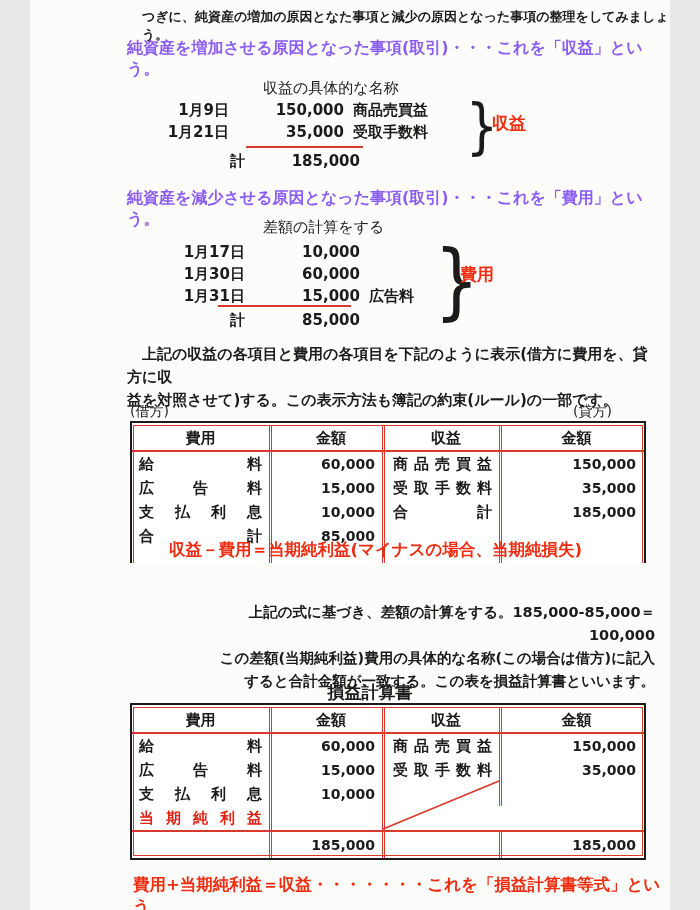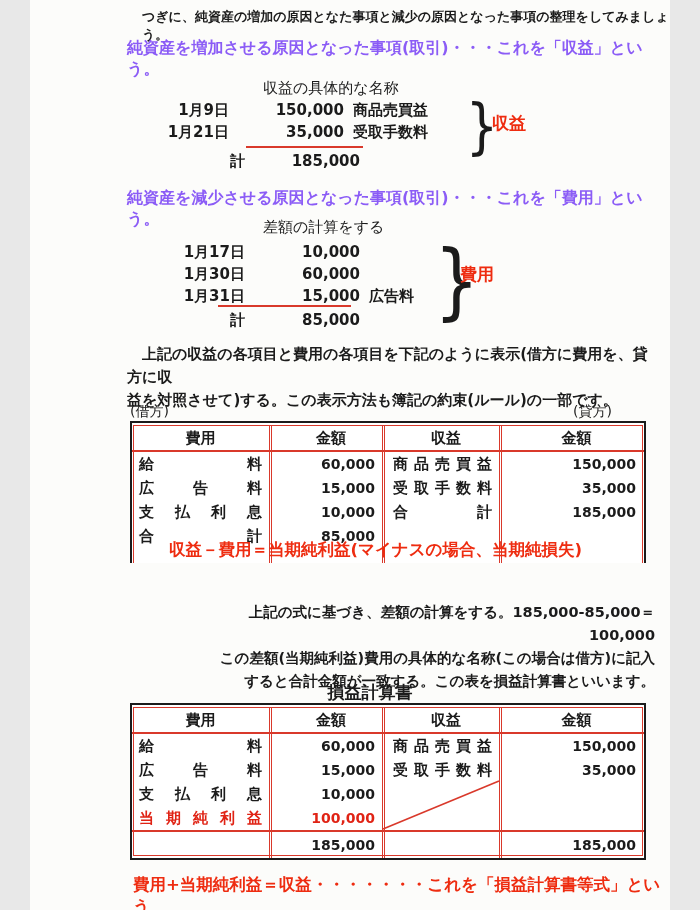--- a/index.html
+++ b/index.html
@@ -277,21 +277,20 @@
     <div class="trow red-row">
       <div class="cell">
           <span class="jtext" data-justify="">
             <span>当</span>
             <span>期</span>
             <span>純</span>
             <span>利</span>
             <span>益</span>
           </span>
         </div>
-      <div class="cell num c2">100,000</div>
       <div class="cell c3"></div>
       <div class="cell num c4"></div>
     </div>
     <div class="trow total-row">
       <div class="cell"></div>
       <div class="cell num c2 b">185,000</div>
       <div class="cell c3"></div>
       <div class="cell num c4 b">185,000</div>
     </div>
     <svg class="diag" width="511" height="152" viewBox="0 0 511 152">

